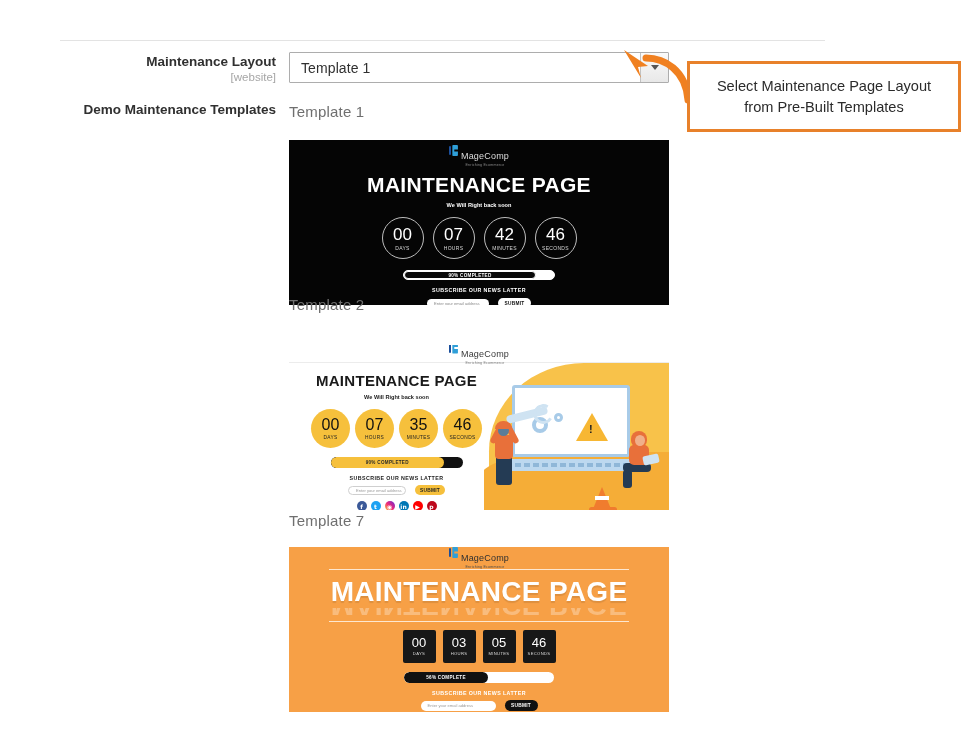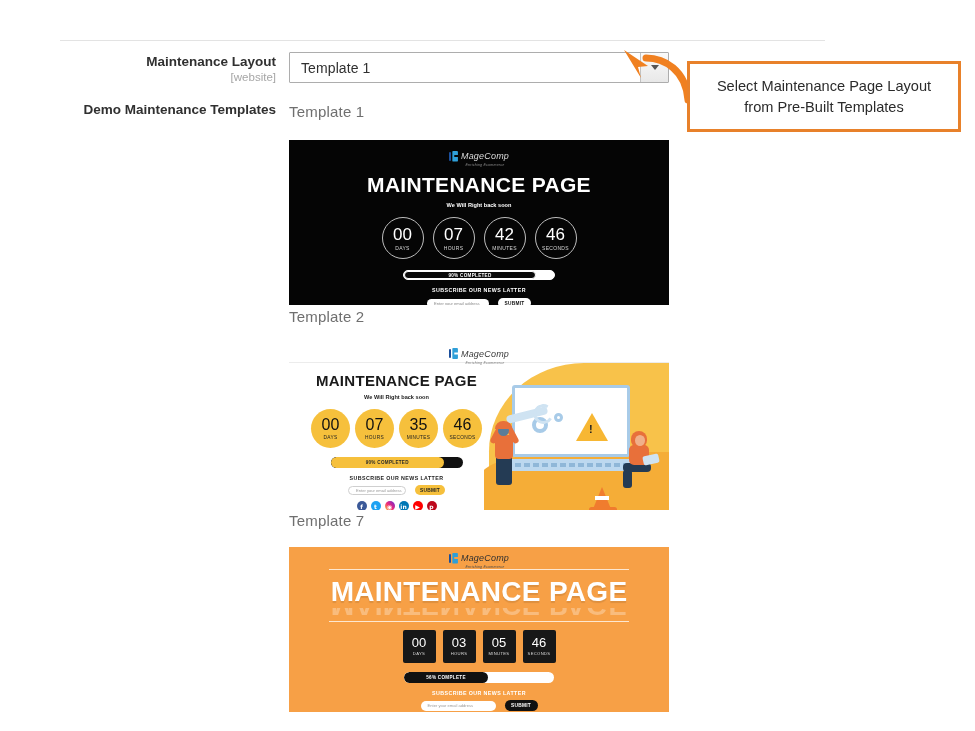--- a/index.html
+++ b/index.html
@@ -68,21 +68,21 @@
     position: absolute; left: 289px; font-size: 15px; color: #6f6f6f;
     letter-spacing: .2px;
   }
 
   
   .preview {
     position: absolute; left: 289px; width: 380px; overflow: hidden;
   }
 
   
-  .mc-logo { display: flex; align-items: center; justify-content: center; gap: 3px; font-style: italic; }
+  .mc-logo { display: flex; justify-content: center; gap: 3px; }
   .mc-logo .mark {
     width: 9px; height: 11px; position: relative; display: inline-block;
   }
   .mc-logo .mark i {
     position: absolute; display: block; border-radius: 1px;
   }
   .mc-logo .mark i.a { left: 0; top: 1px; width: 2.4px; height: 9px; background: #1b4f9c; }
   .mc-logo .mark i.b { left: 3.4px; top: 0; width: 5.6px; height: 11px; background: #2f9fd8;
     clip-path: polygon(0 0,100% 0,100% 42%,35% 42%,35% 58%,100% 58%,100% 100%,0 100%); }
   .mc-logo .txt { font-size: 9px; letter-spacing: .2px; }
@@ -348,21 +348,21 @@
     <div class="news-title">SUBSCRIBE OUR NEWS LATTER</div>
     <div class="news-row">
       <div class="news-input">
         <span>Enter your email address</span>
       </div>
       <div class="news-btn">SUBMIT</div>
     </div>
 
   </div>
 
-  <div class="tpl-label" style="top:308px;">Template 2</div>
+  <div class="tpl-label" style="top:296px;">Template 2</div>
 
   <div class="preview" id="tpl2">
     <div class="hdr">
       <div class="mc-logo">
         <span class="mark">
             <i class="a"></i>
             <i class="b"></i>
           </span>
         <span>
           <span class="txt">MageComp</span>

